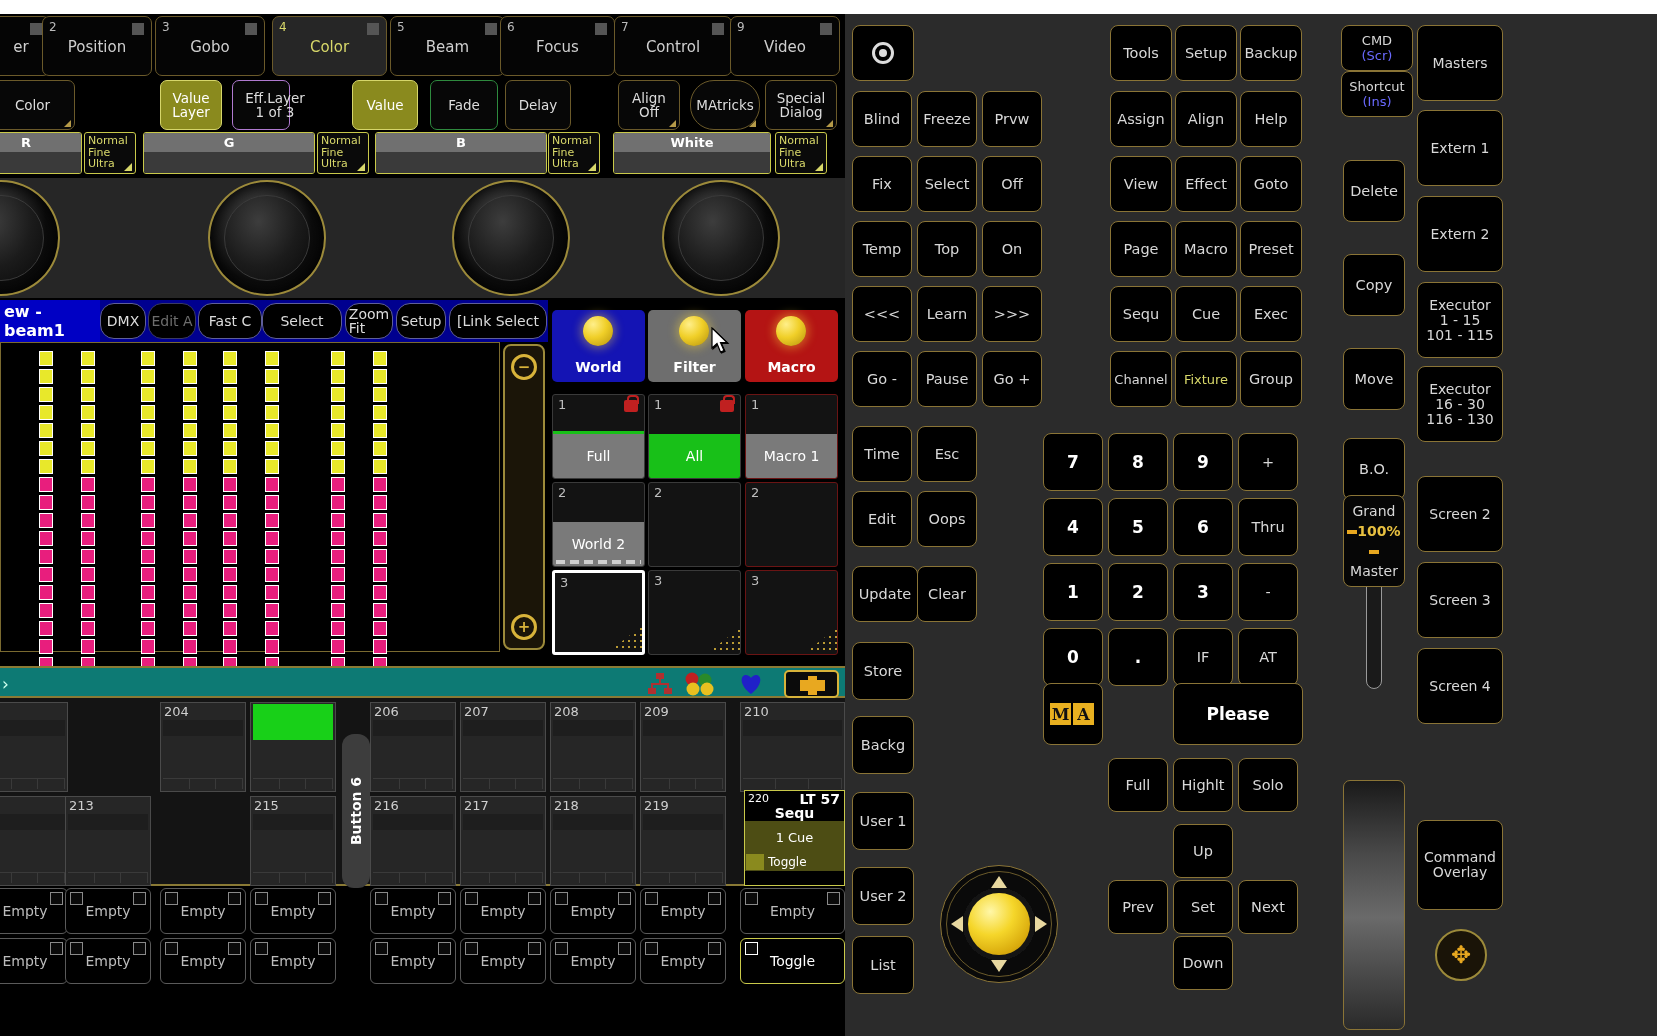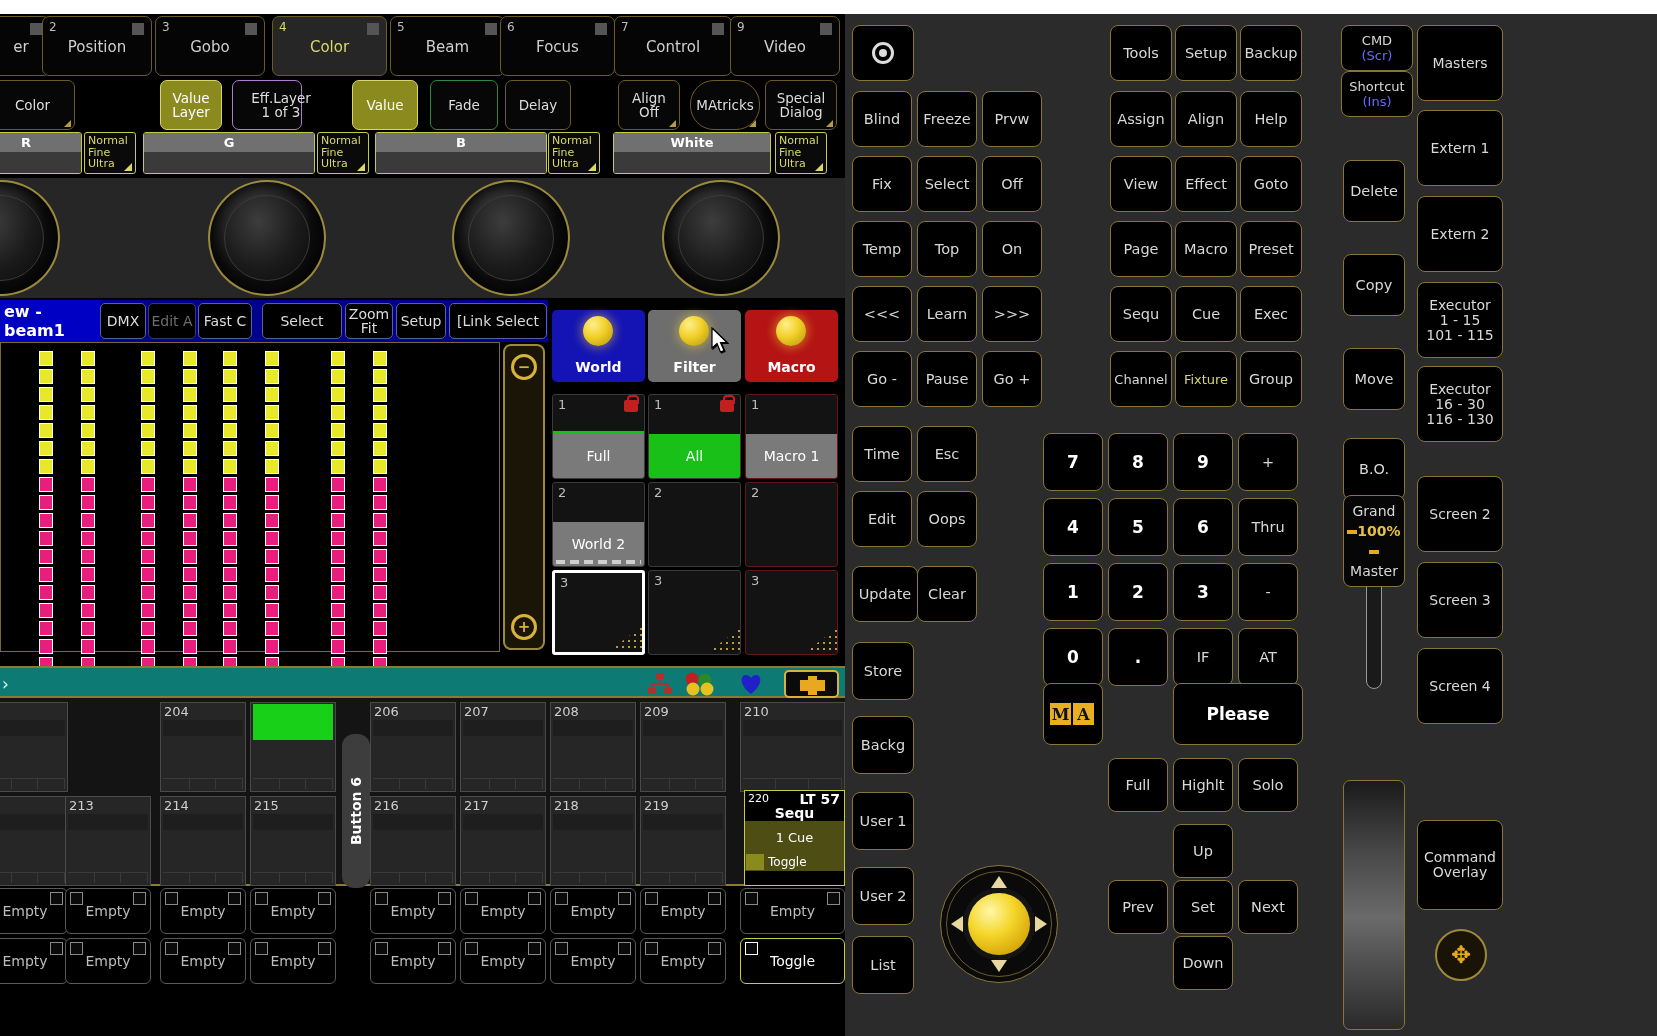--- a/index.html
+++ b/index.html
@@ -77,22 +77,22 @@
     content:""; position:absolute; left:14px; top:13px; right:14px; bottom:13px;
     border-radius:50%; border:1px solid #3a3a3a;
     background: radial-gradient(ellipse at 40% 30%, #3d3d3d 0%, #1b1b1b 55%, #0a0a0a 100%);
   }
 
   
   .viewbar { position:absolute; left:0; top:300px; width:548px; height:42px; background:#00008f; }
   .vtitle { position:absolute; left:0; top:0; height:42px; background:#0000c4; color:#fff;
             font-weight:bold; font-size:16px; display:flex;align-items:center;padding-left:4px;}
   .vbtn { position:absolute; top:3px; height:36px; background:#000; border:1px solid #5f5f9a;
-          border-radius:5px; color:#ddd; font-size:14px; display:flex; align-items:center;
-          justify-content:center; text-align:center; line-height:14px; white-space:pre-line;}
+          border-radius:14px; color:#ddd; font-size:14px; display:flex; align-items:center;
+          justify-content:center; text-align:left; line-height:14px; white-space:pre-line;}
   .vbtn.dim { color:#6d6d6d; border-color:#3a3a66;}
 
   
   .dmx { position:absolute; left:0; top:342px; width:500px; height:310px; background:#000;
          border:1px solid #7a6a30; }
   .dcol { position:absolute; top:8px; width:14px; }
   .dcell { width:14px; height:15px; margin-bottom:3px; border:1px solid #fff; }
   .y { background:#e8e82a; }
   .m { background:#e81e7d; }
 
@@ -279,21 +279,21 @@
         <span class="num">9</span>
         <span class="lbl">Video</span>
         <span class="sq"></span>
       </div>
     </div>
 
   <div class="fnrow" id="fnrow">
       <div class="fnbtn corner" style="left: -10px; width: 85px;">Color</div>
       <div class="fnbtn olive" style="left: 160px; width: 62px;">Value
 Layer</div>
-      <div class="fnbtn purple" style="left: 232px; width: 70px; padding-left: 28px;">Eff.Layer
+      <div class="fnbtn purple" style="left: 232px; width: 58px; padding-left: 28px;">Eff.Layer
 1 of 3</div>
       <div class="fnbtn olive" style="left: 352px; width: 66px;">Value</div>
       <div class="fnbtn greenb" style="left: 430px; width: 68px;">Fade</div>
       <div class="fnbtn" style="left: 505px; width: 66px;">Delay</div>
       <div class="fnbtn corner" style="left: 618px; width: 62px;">Align
 Off</div>
       <div class="fnbtn corner" style="left: 690px; width: 70px; border-radius: 24px;">MAtricks</div>
       <div class="fnbtn corner" style="left: 765px; width: 72px;">Special
 Dialog</div>
     </div>
@@ -334,21 +334,21 @@
     <div class="enc" style="left:208px"></div>
     <div class="enc" style="left:452px"></div>
     <div class="enc" style="left:662px"></div>
   </div>
 
   <div class="viewbar">
     <div class="vtitle" style="width:100px">ew - beam1</div>
     <div id="vbtns">
         <div class="vbtn" style="left: 100px; width: 46px;">DMX</div>
         <div class="vbtn dim" style="left: 148px; width: 48px;">Edit A</div>
-        <div class="vbtn" style="left: 198px; width: 54px;">Fast C</div>
+        <div class="vbtn" style="left: 198px; width: 64px;">Fast C</div>
         <div class="vbtn" style="left: 262px; width: 80px;">Select</div>
         <div class="vbtn" style="left: 345px; width: 48px;">Zoom
 Fit</div>
         <div class="vbtn" style="left: 396px; width: 50px;">Setup</div>
         <div class="vbtn" style="left: 449px; width: 98px;">[Link Select</div>
       </div>
   </div>
 
   <div class="dmx" id="dmxgrid">
       <div class="dcol" style="left: 38px;">
@@ -685,30 +685,20 @@
       <div class="excell" style="left: 65px; top: 98px;">
         <span class="n">213</span>
         <span class="bar"></span>
         <span class="rows"><span class="rw"></span><span class="rw"></span><span class="rw"></span></span>
         <span class="ft">
           <i></i>
           <i></i>
           <i></i>
         </span>
       </div>
-      <div class="excell" style="left: 160px; top: 98px;">
-        <span class="n">214</span>
-        <span class="bar"></span>
-        <span class="rows"><span class="rw"></span><span class="rw"></span><span class="rw"></span></span>
-        <span class="ft">
-          <i></i>
-          <i></i>
-          <i></i>
-        </span>
-      </div>
       <div class="excell" style="left: 250px; top: 98px;">
         <span class="n">215</span>
         <span class="bar"></span>
         <span class="rows"><span class="rw"></span><span class="rw"></span><span class="rw"></span></span>
         <span class="ft">
           <i></i>
           <i></i>
           <i></i>
         </span>
       </div>

